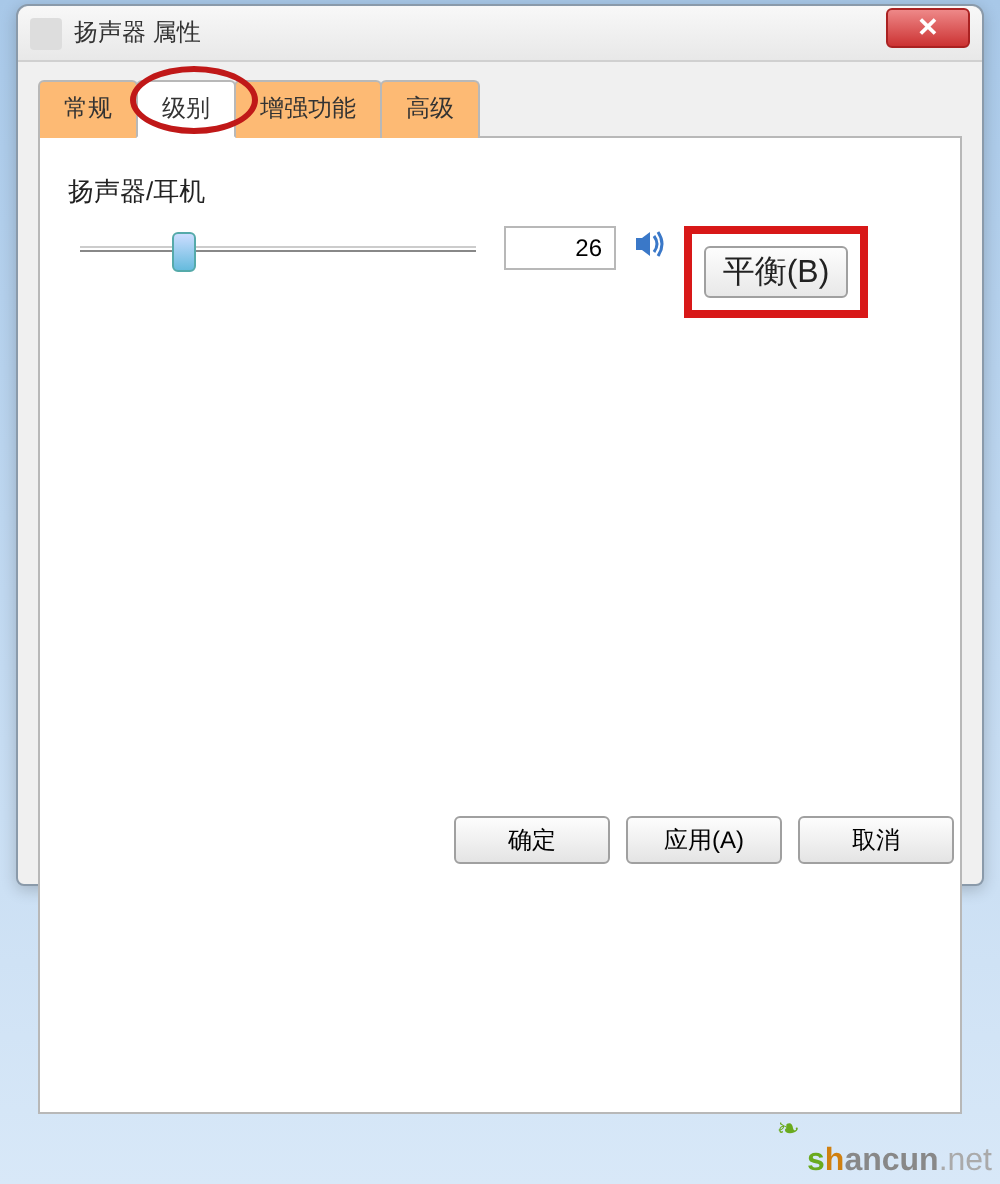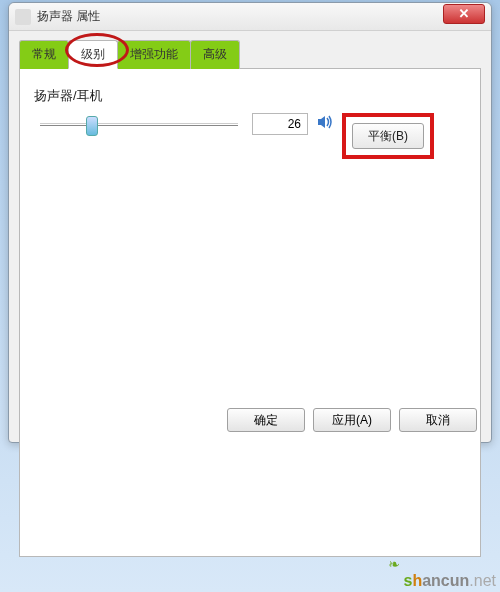--- a/index.html
+++ b/index.html
@@ -55,21 +55,21 @@
   .tabs {
     display: flex;
     border-bottom: 1px solid #b8b8b8;
     margin-bottom: 0;
     position: relative;
   }
   .tab {
     padding: 5px 12px;
     border: 1px solid #b8b8b8;
     border-bottom: none;
-    background: #84cc16;
+    background: #fdba74;
     margin-right: -1px;
     cursor: pointer;
     border-radius: 3px 3px 0 0;
     color: #333;
     position: relative;
     top: 1px;
   }
   .tab.active {
     background: #fff;
     top: 1px;
@@ -157,21 +157,21 @@
     padding: 6px;
     border: 4px solid #d81818;
   }
   .balance-btn {
     width: 72px;
     height: 26px;
     background: linear-gradient(to bottom, #fdfdfd 0%, #e8e8e8 100%);
     border: 1px solid #a0a0a0;
     border-radius: 3px;
     cursor: pointer;
-    font-size: 12px;
+    font-size: 16px;
     color: #222;
   }
   .footer {
     position: absolute;
     bottom: 10px;
     right: 14px;
     display: flex;
     gap: 8px;
   }
   .footer button {

